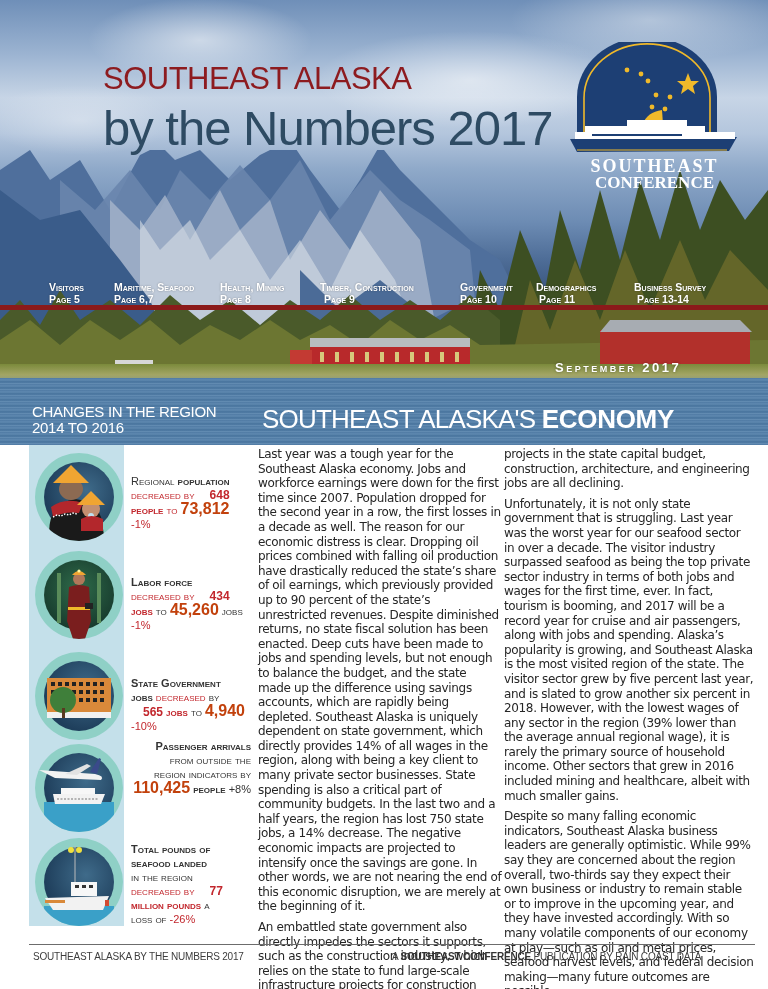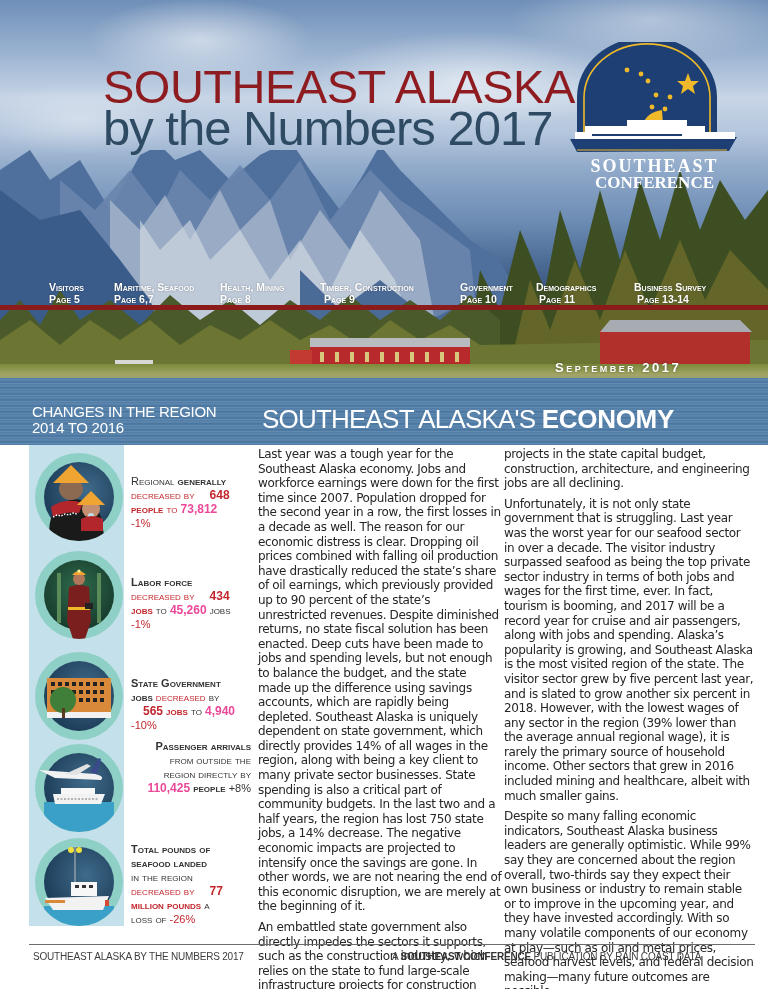--- a/index.html
+++ b/index.html
@@ -21,21 +21,21 @@
   .mountains { position: absolute; left: 0; top: 150px; width: 768px; height: 200px; }
   .forest { position: absolute; left: 0; top: 150px; width: 768px; height: 260px; }
   .water { position: absolute; left: 0; top: 378px; width: 768px; height: 67px;
     background: repeating-linear-gradient(180deg, #4f7aa3 0px, #5f89b0 2px, #45719b 4px, #6a93b8 6px);
   }
   .shore { position: absolute; left: 0; top: 364px; width: 768px; height: 18px;
     background: linear-gradient(180deg, #7b8a3b, #a3a565 60%, #8a9a86); }
 
   .nav-rule { position: absolute; left: 0; top: 305px; width: 768px; height: 5px; background: #8b1a1a; }
 
-  .title-1 { position: absolute; left: 103px; top: 63px; font-size: 47px; letter-spacing: -0.5px;
+  .title-1 { position: absolute; left: 103px; top: 63px; font-size: 31px; letter-spacing: -0.5px;
     color: #8d1b1f; font-weight: normal; line-height: 1; }
   .title-2 { position: absolute; left: 103px; top: 104px; font-size: 49px; letter-spacing: -1px;
     color: #2e4b63; font-weight: normal; line-height: 1; }
 
   
   .logo { position: absolute; left: 567px; top: 42px; width: 170px; height: 120px; }
   .logo-text { position: absolute; left: 567px; top: 158px; width: 175px; text-align: center;
     font-family: "Liberation Serif", serif; color: #ffffff; font-weight: bold; line-height: 0.95; }
   .logo-text .l1 { font-size: 18px; letter-spacing: 2px; display: block; }
   .logo-text .l2 { font-size: 17px; letter-spacing: 0px; display: block; }
@@ -58,21 +58,21 @@
   .circle { position: absolute; left: 35px; width: 88px; height: 88px; border-radius: 50%;
     background: #8fd0c6; overflow: hidden; }
   .circle .inner { position: absolute; left: 9px; top: 9px; width: 70px; height: 70px; border-radius: 50%;
     background: radial-gradient(circle at 60% 40%, #3f6b8a, #1f3f5c 70%); overflow: hidden; }
   .circle svg { position: absolute; left: 0; top: 0; width: 88px; height: 88px; }
 
   .stat { position: absolute; left: 131px; width: 120px; font-size: 11px; line-height: 14px; color: #c2272d; font-variant: small-caps; }
   .stat .hd { color: #333333; font-weight: bold; }
   .stat .gy { color: #333333; }
   .stat .big { color: #c2272d; font-weight: bold; font-size: 12px; font-variant: normal; padding-left: 12px; }
-  .stat .bigk { color: #ec4899; font-weight: bold; font-size: 12px; font-variant: normal; }
+  .stat .bigk { color: #c2410c; font-weight: bold; font-size: 16px; font-variant: normal; }
   .stat .pct { color: #c2272d; font-variant: normal; }
   .stat .pctg { color: #333333; font-variant: normal; }
   .stat .rb { color: #c2272d; font-weight: bold; }
 
   
   .col { position: absolute; top: 447px; font-size: 12px; line-height: 14.6px; color: #262626;
     font-family: "DejaVu Sans", sans-serif; letter-spacing: -0.35px; }
   .col p { margin-bottom: 6px; }
   .col1 { left: 258px; width: 244px; }
   .col2 { left: 504px; width: 250px; }
@@ -218,21 +218,21 @@
     <polyline points="18,64 22,62 26,63 30,61 34,62 38,60 42,61" fill="none" stroke="#fff" stroke-width="1.5" stroke-dasharray="1.5,1.5"></polyline>
     <ellipse cx="36" cy="36" rx="12" ry="11" fill="#8c6a52"></ellipse>
     <polygon points="18,30 36,12 54,30" fill="#f0a532"></polygon>
     <ellipse cx="56" cy="56" rx="9" ry="9" fill="#c38f70"></ellipse>
     <polygon points="42,52 56,38 70,52" fill="#f0a532"></polygon>
     <circle cx="56" cy="63" r="3" fill="#bfe2f2"></circle>
     <path d="M46,66 Q56,60 68,66 L68,78 L46,78 Z" fill="#b3272c"></path>
   </svg>
 </div>
 <div class="stat" style="top:474px;">
-  <span class="gy">Regional </span><span class="hd">generally</span><br>
+  <span class="gy">Regional </span><span class="hd">population</span><br>
   <span>decreased by </span><span class="big">648</span><br>
   <span class="rb">people</span><span> to </span><span class="bigk">73,812</span><br>
   <span class="pct">-1%</span>
 </div>
 
 <div class="circle" style="top:551px;">
   <div class="inner" style="background: radial-gradient(circle at 50% 40%, #2f6b4a, #183c2e 75%);"></div>
   <svg viewBox="0 0 88 88">
     <rect x="22" y="22" width="4" height="50" fill="#5a8c5a"></rect>
       <rect x="62" y="22" width="4" height="50" fill="#5a8c5a"></rect>
@@ -297,21 +297,21 @@
     <polygon points="30,30 52,20 56,22 42,31" fill="#e2e2e2"></polygon>
     <polygon points="55,28 64,14 66,15 62,30" fill="#3a4a8a"></polygon>
     <path d="M18,50 L70,50 L66,60 L20,60 Z" fill="#f2f2f2"></path>
     <rect x="26" y="44" width="34" height="6" fill="#f7f7f7"></rect>
     <line x1="22" y1="55" x2="64" y2="55" stroke="#777" stroke-width="1" stroke-dasharray="2,1.5"></line>
   </svg>
 </div>
 <div class="stat" style="top:739px;text-align:right;">
   <span class="hd">Passenger arrivals</span><br>
   <span class="gy">from outside the</span><br>
-  <span class="gy">region directly by</span><br>
+  <span class="gy">region indicators by</span><br>
   <span class="bigk">110,425</span><span class="hd"> people</span><span class="pctg"> +8%</span>
 </div>
 
 <div class="circle" style="top:838px;">
   <div class="inner"></div>
   <svg viewBox="0 0 88 88">
     <rect x="9" y="68" width="70" height="20" fill="#3aa0c8"></rect>
     <line x1="40" y1="8" x2="40" y2="50" stroke="#bbb" stroke-width="1"></line>
     <circle cx="36" cy="12" r="3" fill="#f0e040"></circle>
       <circle cx="44" cy="12" r="3" fill="#f0e040"></circle>

